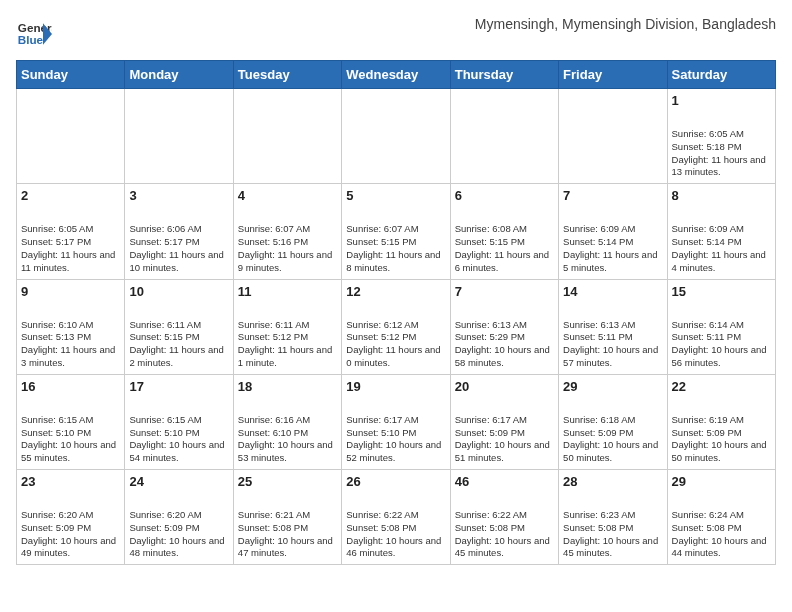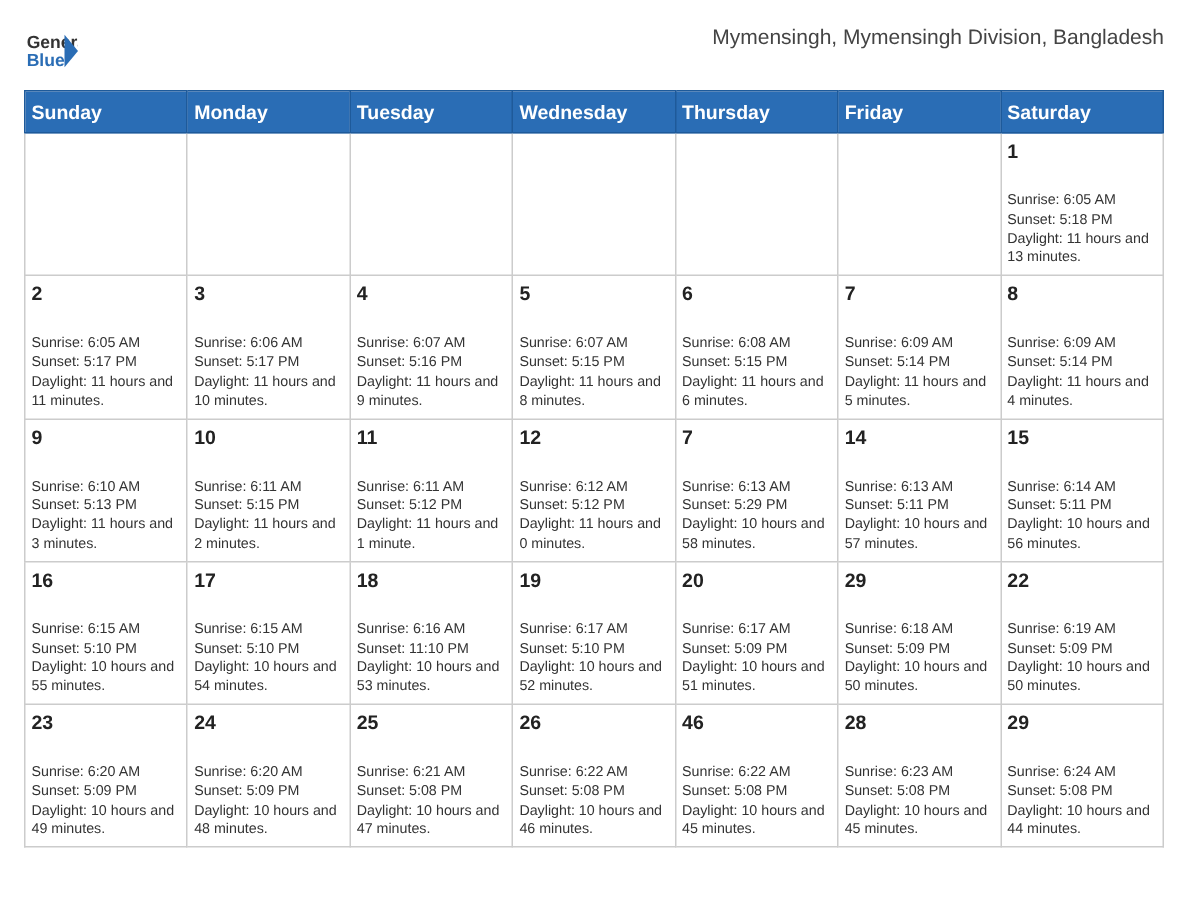--- a/index.html
+++ b/index.html
@@ -234,21 +234,21 @@
         <td>
           <div class="day-number">17</div>
           <div class="day-info">Sunrise: 6:15 AM
 Sunset: 5:10 PM
 Daylight: 10 hours
 and 54 minutes.</div>
         </td>
         <td>
           <div class="day-number">18</div>
           <div class="day-info">Sunrise: 6:16 AM
-Sunset: 11:10 PM
+Sunset: 6:10 PM
 Daylight: 10 hours
 and 53 minutes.</div>
         </td>
         <td>
           <div class="day-number">19</div>
           <div class="day-info">Sunrise: 6:17 AM
 Sunset: 5:10 PM
 Daylight: 10 hours
 and 52 minutes.</div>
         </td>

